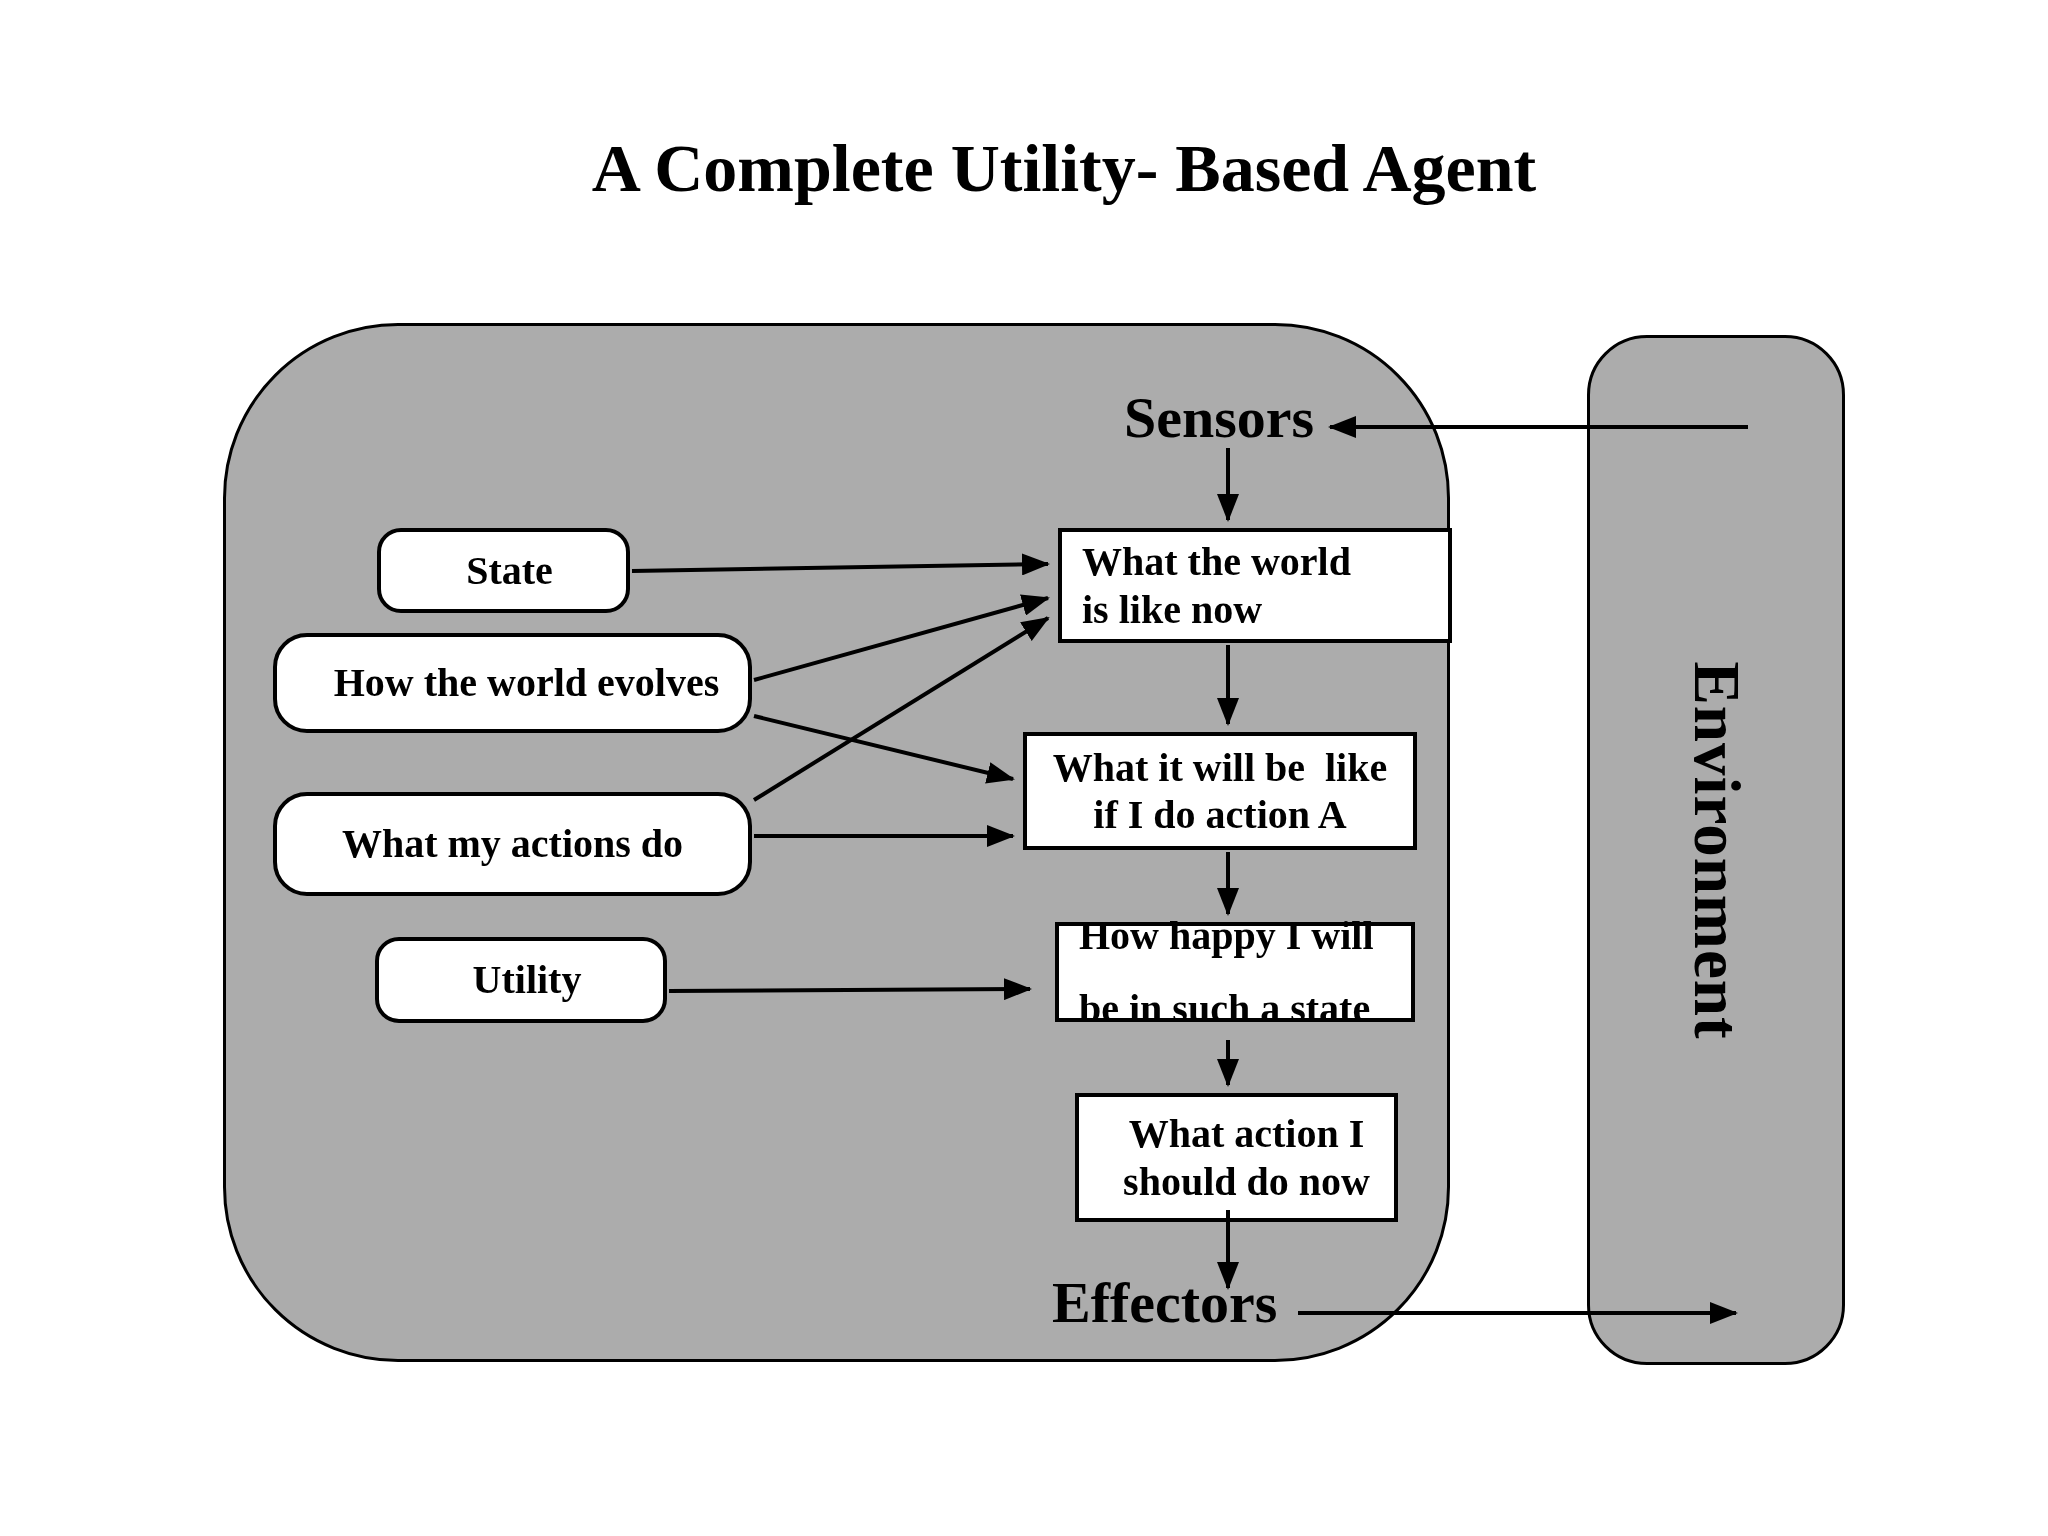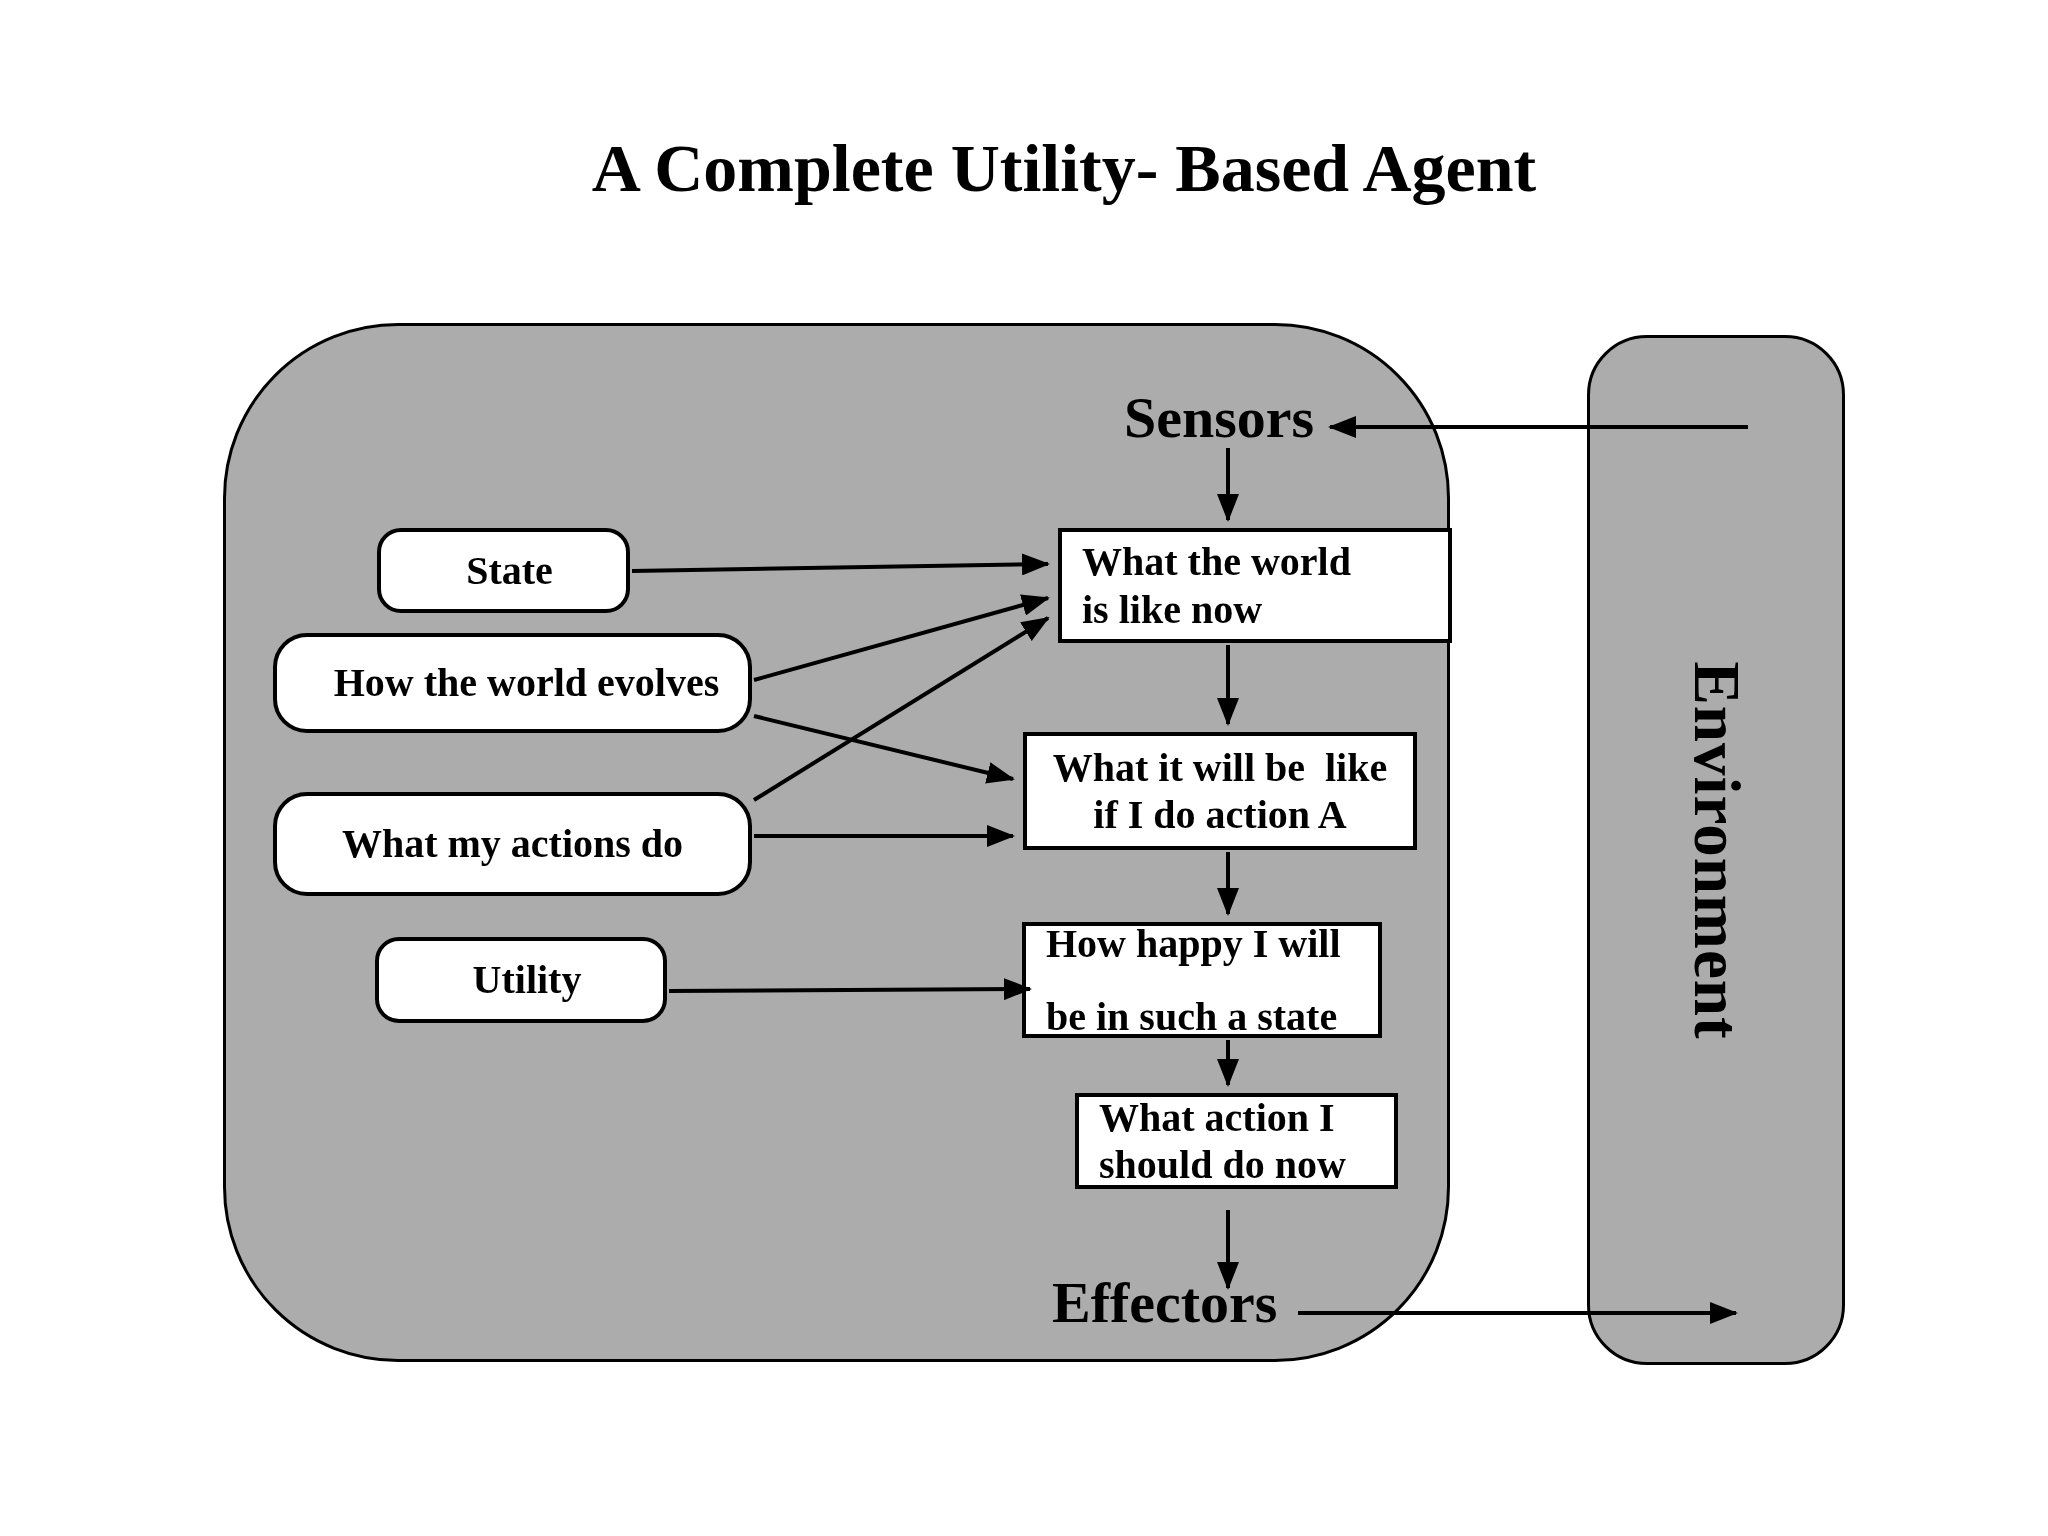--- a/index.html
+++ b/index.html
@@ -34,22 +34,22 @@
   .node.round-lg{border-radius:34px;}
   .node.rect{border-radius:0;}
   .pad-left{align-items:flex-start;padding-left:20px;}
   .centered{align-items:center;text-align:center;}
   #node-state{left:377px;top:528px;width:253px;height:85px;}
   #node-world-evolves{left:273px;top:633px;width:479px;height:100px;padding-left:28px;}
   #node-actions{left:273px;top:792px;width:479px;height:104px;}
   #node-utility{left:375px;top:937px;width:292px;height:86px;}
   #node-world-now{left:1058px;top:528px;width:394px;height:115px;}
   #node-action-result{left:1023px;top:732px;width:394px;height:118px;}
-  #node-happiness{left:1022px;top:922px;width:360px;height:116px;gap:25px;}
-  #node-action-choice{left:1075px;top:1093px;width:323px;height:96px;}
+  #node-happiness{left:1055px;top:922px;width:360px;height:100px;gap:25px;}
+  #node-action-choice{left:1075px;top:1093px;width:323px;height:129px;align-items:center;}
   #edge-layer{position:absolute;left:0;top:0;width:2048px;height:1536px;pointer-events:none;}
   #edge-layer line{stroke:#000;stroke-width:4;}
 </style>
 </head>
 <body>
 
 <div id="slide">
 
   <div class="title">A Complete Utility- Based Agent</div>
 

